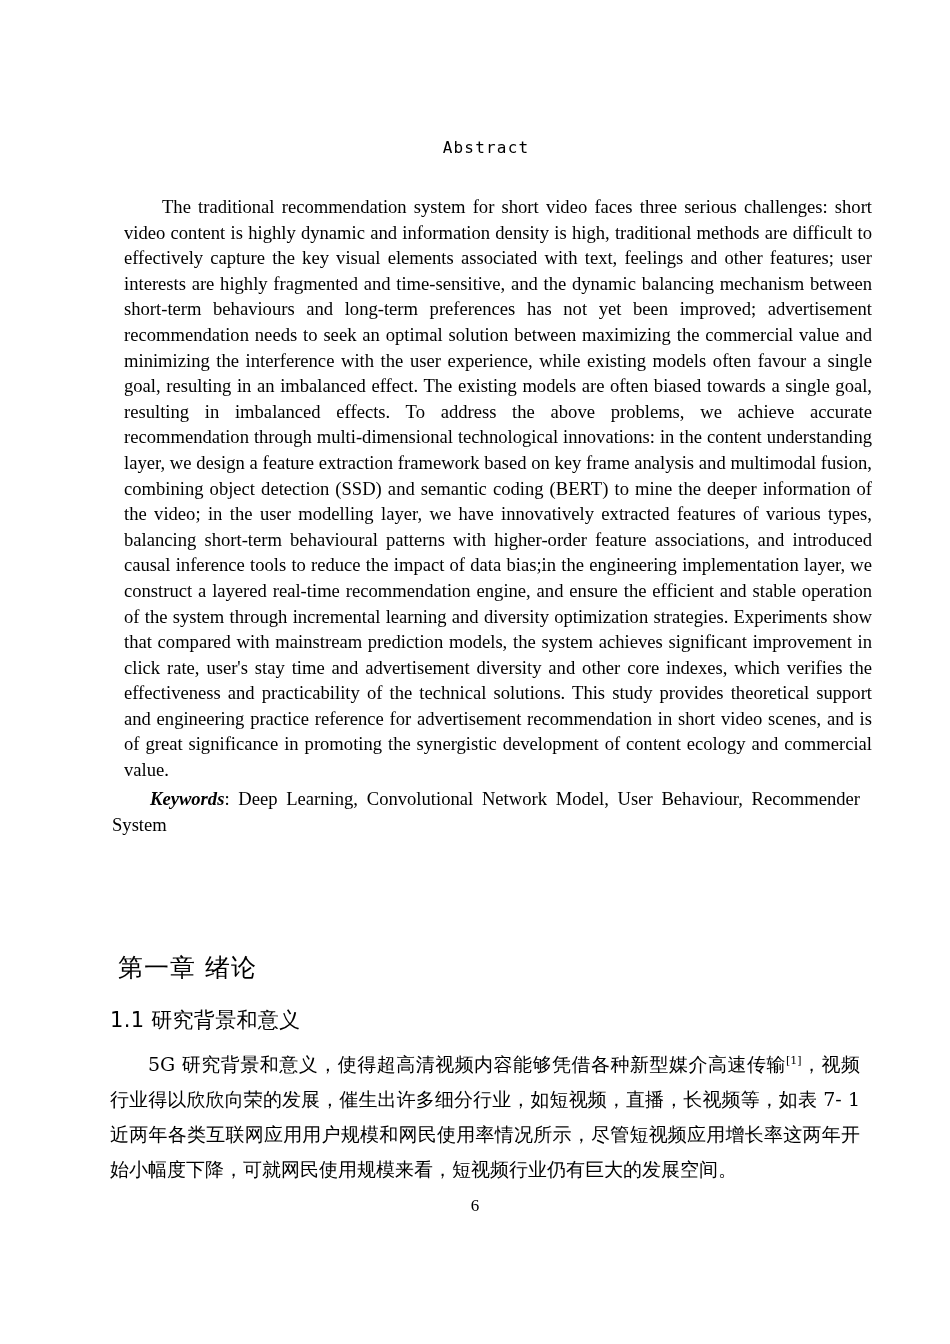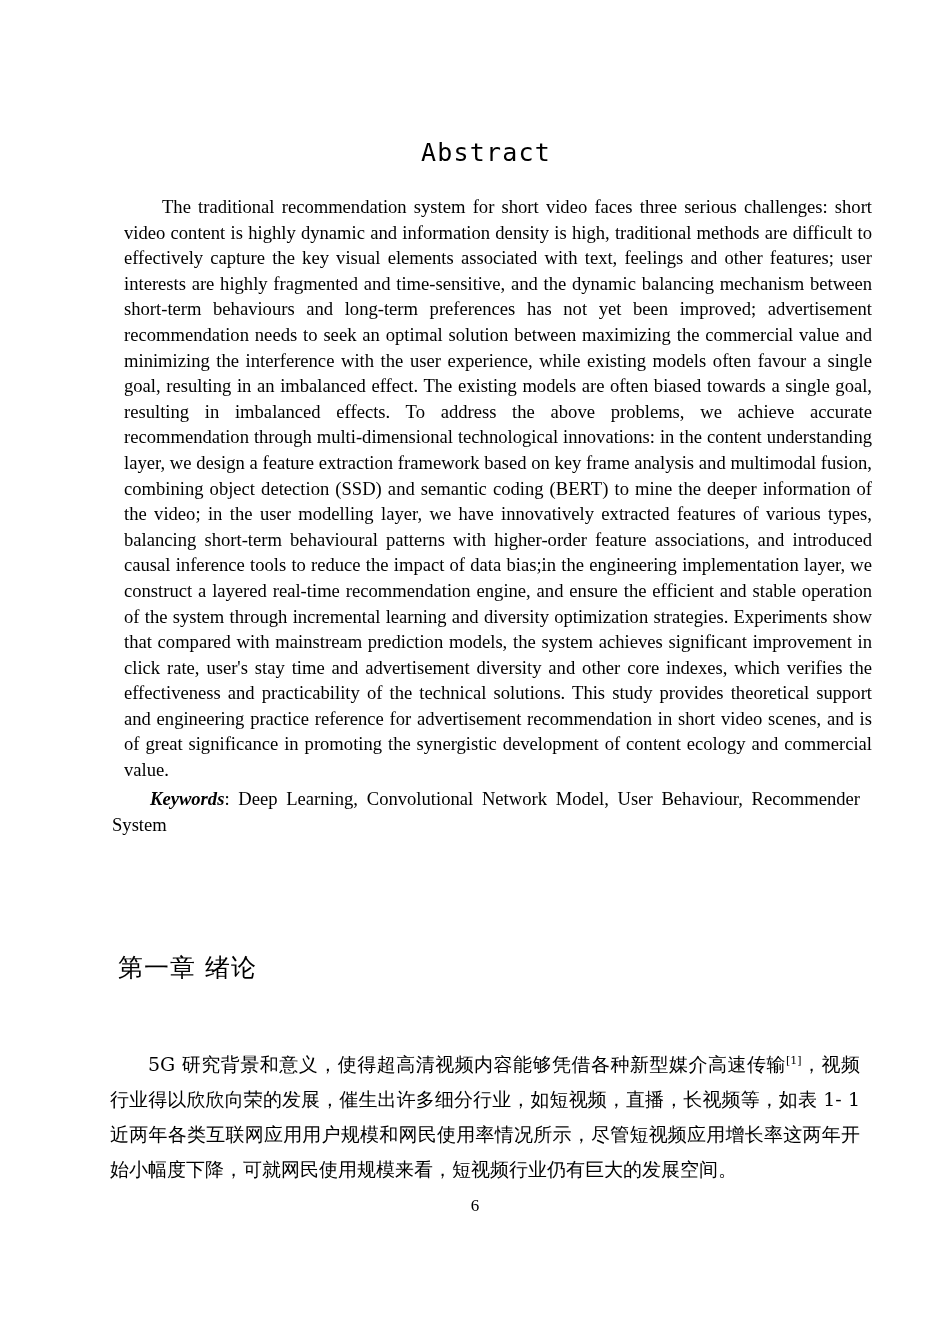--- a/index.html
+++ b/index.html
@@ -21,21 +21,21 @@
     position: absolute;
     left: 0; top: 0;
     width: 950px;
     height: 1344px;
     box-sizing: border-box;
   }
 
   
   .abstract-title {
     font-family: "DejaVu Sans Mono", "Liberation Mono", monospace;
-    font-size: 25px;
+    font-size: 16px;
     letter-spacing: 1.2px;
     text-align: center;
     margin: 0;
     padding: 0;
     position: absolute;
     left: 112px;
     top: 138px;
     width: 748px;
     font-weight: 400;
     line-height: 1.2;
@@ -142,20 +142,21 @@
   <h1 class="abstract-title">Abstract</h1>
 
   <p class="abstract-body">The traditional recommendation system for short video faces three serious challenges: short video content is highly dynamic and information density is high, traditional methods are difficult to effectively capture the key visual elements associated with text, feelings and other features; user interests are highly fragmented and time-sensitive, and the dynamic balancing mechanism between short-term behaviours and long-term preferences has not yet been improved; advertisement recommendation needs to seek an optimal solution between maximizing the commercial value and minimizing the interference with the user experience, while existing models often favour a single goal, resulting in an imbalanced effect. The existing models are often biased towards a single goal, resulting in imbalanced effects. To address the above problems, we achieve accurate recommendation through multi-dimensional technological innovations: in the content understanding layer, we design a feature extraction framework based on key frame analysis and multimodal fusion, combining object detection (SSD) and semantic coding (BERT) to mine the deeper information of the video; in the user modelling layer, we have innovatively extracted features of various types, balancing short-term behavioural patterns with higher-order feature associations, and introduced causal inference tools to reduce the impact of data bias;in the engineering implementation layer, we construct a layered real-time recommendation engine, and ensure the efficient and stable operation of the system through incremental learning and diversity optimization strategies. Experiments show that compared with mainstream prediction models, the system achieves significant improvement in click rate, user's stay time and advertisement diversity and other core indexes, which verifies the effectiveness and practicability of the technical solutions. This study provides theoretical support and engineering practice reference for advertisement recommendation in short video scenes, and is of great significance in promoting the synergistic development of content ecology and commercial value.</p>
 
   <p class="keywords">
     <b>Keywords</b><span>: </span><span>Deep Learning, Convolutional Network Model, User Behaviour, Recommender System</span>
   </p>
 
   <h2 class="chapter-title">第一章 绪论</h2>
 
+  <h3 class="section-title">1.1 研究背景和意义</h3>
 
   <p class="cn-body">
-    <span>5G 研究背景和意义，使得超高清视频内容能够凭借各种新型媒介高速传输</span><sup>[1]</sup><span>，视频行业得以欣欣向荣的发展，催生出许多细分行业，如短视频，直播，长视频等，如表 1- 1 近两年各类互联网应用用户规模和网民使用率情况所示，尽管短视频应用增长率这两年开始小幅度下降，可就网民使用规模来看，短视频行业仍有巨大的发展空间。</span>
+    <span>5G 研究背景和意义，使得超高清视频内容能够凭借各种新型媒介高速传输</span><sup>[1]</sup><span>，视频行业得以欣欣向荣的发展，催生出许多细分行业，如短视频，直播，长视频等，如表 7- 1 近两年各类互联网应用用户规模和网民使用率情况所示，尽管短视频应用增长率这两年开始小幅度下降，可就网民使用规模来看，短视频行业仍有巨大的发展空间。</span>
   </p>
 
   <div class="page-number">6</div>
 
 </div>
 
 </body></html>

